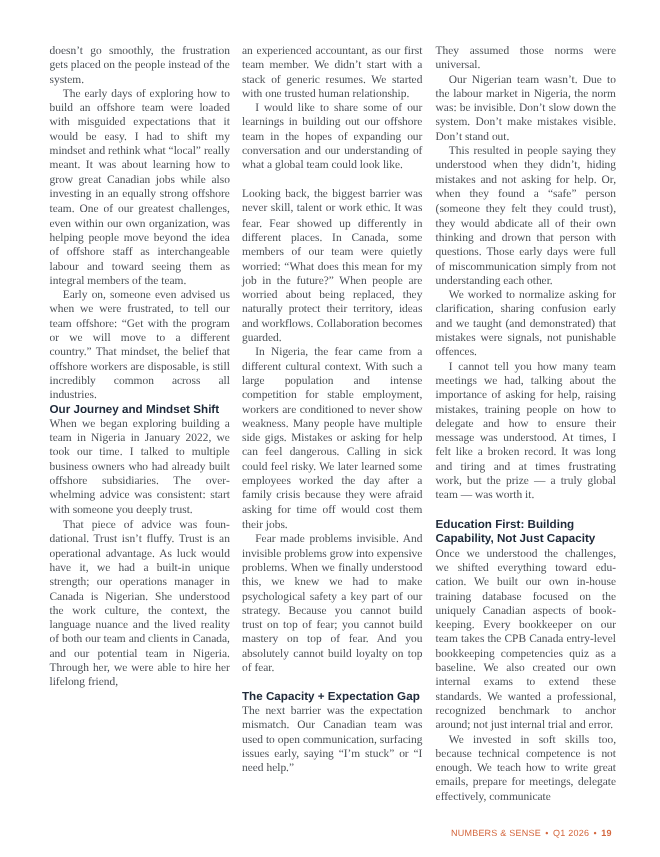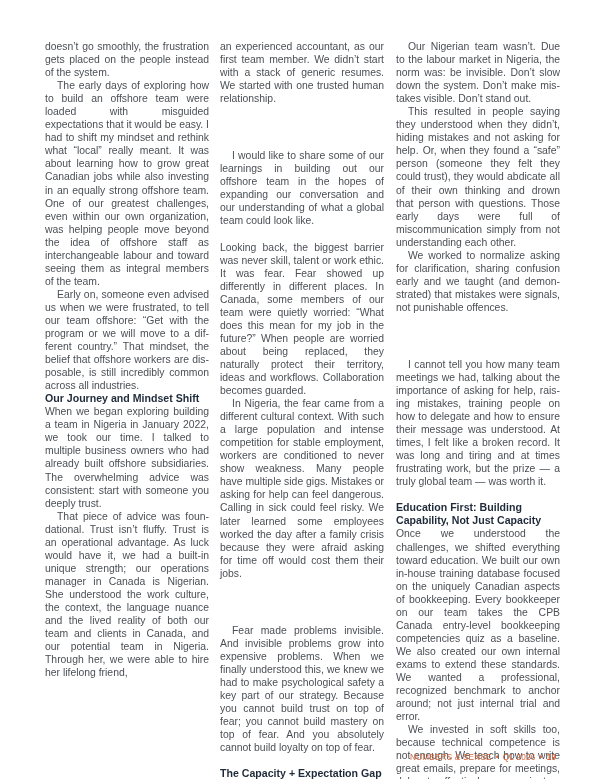--- a/index.html
+++ b/index.html
@@ -10,23 +10,23 @@
     }
     .page { position: absolute; left: 0; top: 0; width: 600px; height: 779px; }
     .col {
       position: absolute; top: 40px; width: 164px;
       font-size: 10.4px; line-height: 13.05px;
       text-align: justify; hyphens: manual;
     }
     .col1 { left: 45px; }
     .col2 { left: 220px; }
     .col3 { left: 396px; }
-    .col p { margin: 0; text-indent: 12px; }
+    .col p { margin: 0; text-indent: 12px; font-family: Liberation Serif, serif; }
     .col p.noindent { text-indent: 0; }
-    .col p.gap-after { margin-bottom: 13px; margin-top: 44px; }
+    .col p.gap-after { margin-bottom: 13px; }
     .col h3 {
       margin: 0; font-size: 10.6px; line-height: 13px; font-weight: bold;
       color: #1f2a3a; text-align: left;
     }
     .footer {
       position: absolute; left: 410px; top: 753px; width: 160px;
       font-size: 8.2px; letter-spacing: 0.2px; 
       color: #d4673e;
     }
     .footer .brand { font-weight: normal; }
@@ -51,20 +51,21 @@
     <p class="noindent">an experienced accountant, as our first team member. We didn’t start with a stack of generic resumes. We started with one trusted human relationship.</p>
     <p class="gap-after">I would like to share some of our learnings in building out our offshore team in the hopes of expanding our conversation and our understand­ing of what a global team could look like.</p>
     <p class="noindent">Looking back, the biggest barrier was never skill, talent or work ethic. It was fear. Fear showed up differently in different places. In Canada, some members of our team were quietly worried: “What does this mean for my job in the future?” When people are worried about being replaced, they naturally protect their territory, ideas and workflows. Collaboration becomes guarded.</p>
     <p>In Nigeria, the fear came from a different cultural context. With such a large population and intense competition for stable employment, workers are conditioned to never show weakness. Many people have multiple side gigs. Mistakes or asking for help can feel danger­ous. Calling in sick could feel risky. We later learned some employees worked the day after a family crisis because they were afraid asking for time off would cost them their jobs.</p>
     <p class="gap-after">Fear made problems invisible. And invisible problems grow into expensive problems. When we finally understood this, we knew we had to make psychological safety a key part of our strategy. Because you cannot build trust on top of fear; you cannot build mastery on top of fear. And you absolutely cannot build loyalty on top of fear.</p>
     <h3>The Capacity + Expectation Gap</h3>
     <p class="noindent">The next barrier was the expec­tation mismatch. Our Canadian team was used to open commu­nication, surfacing issues early, saying “I’m stuck” or “I need help.”</p>
   </div>
 
   <div class="col col3">
+    <p class="noindent">They assumed those norms were universal.</p>
     <p>Our Nigerian team wasn’t. Due to the labour market in Nigeria, the norm was: be invisible. Don’t slow down the system. Don’t make mis­takes visible. Don’t stand out.</p>
     <p>This resulted in people saying they understood when they didn’t, hiding mistakes and not asking for help. Or, when they found a “safe” person (someone they felt they could trust), they would abdicate all of their own thinking and drown that person with questions. Those early days were full of miscommunication simply from not understanding each other.</p>
     <p>We worked to normalize asking for clarification, sharing confusion early and we taught (and demon­strated) that mistakes were signals, not punishable offences.</p>
     <p class="gap-after">I cannot tell you how many team meetings we had, talking about the importance of asking for help, rais­ing mistakes, training people on how to delegate and how to ensure their message was understood. At times, I felt like a broken record. It was long and tiring and at times frustrating work, but the prize — a truly global team — was worth it.</p>
     <h3>Education First: Building Capabil­ity, Not Just Capacity</h3>
     <p class="noindent">Once we understood the challenges, we shifted everything toward edu­cation. We built our own in-house training database focused on the uniquely Canadian aspects of book­keeping. Every bookkeeper on our team takes the CPB Canada entry-level bookkeeping competencies quiz as a baseline. We also created our own internal exams to extend these standards. We wanted a pro­fessional, recognized benchmark to anchor around; not just internal trial and error.</p>
     <p>We invested in soft skills too, because technical competence is not enough. We teach how to write great emails, prepare for meetings, delegate effectively, communicate</p>
   </div>
 
   <div class="footer">

